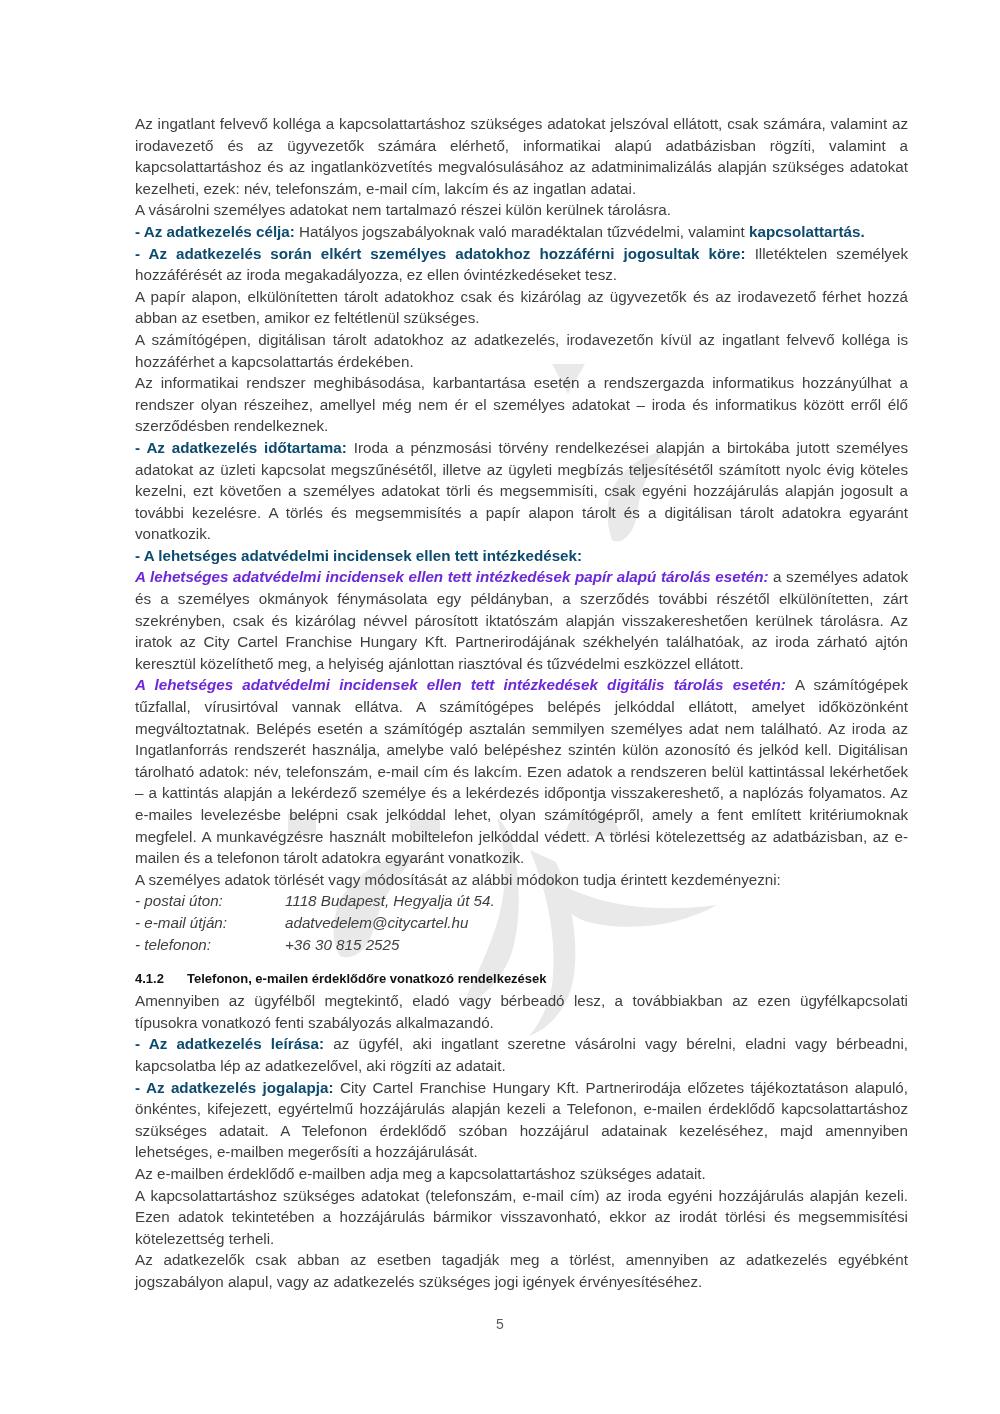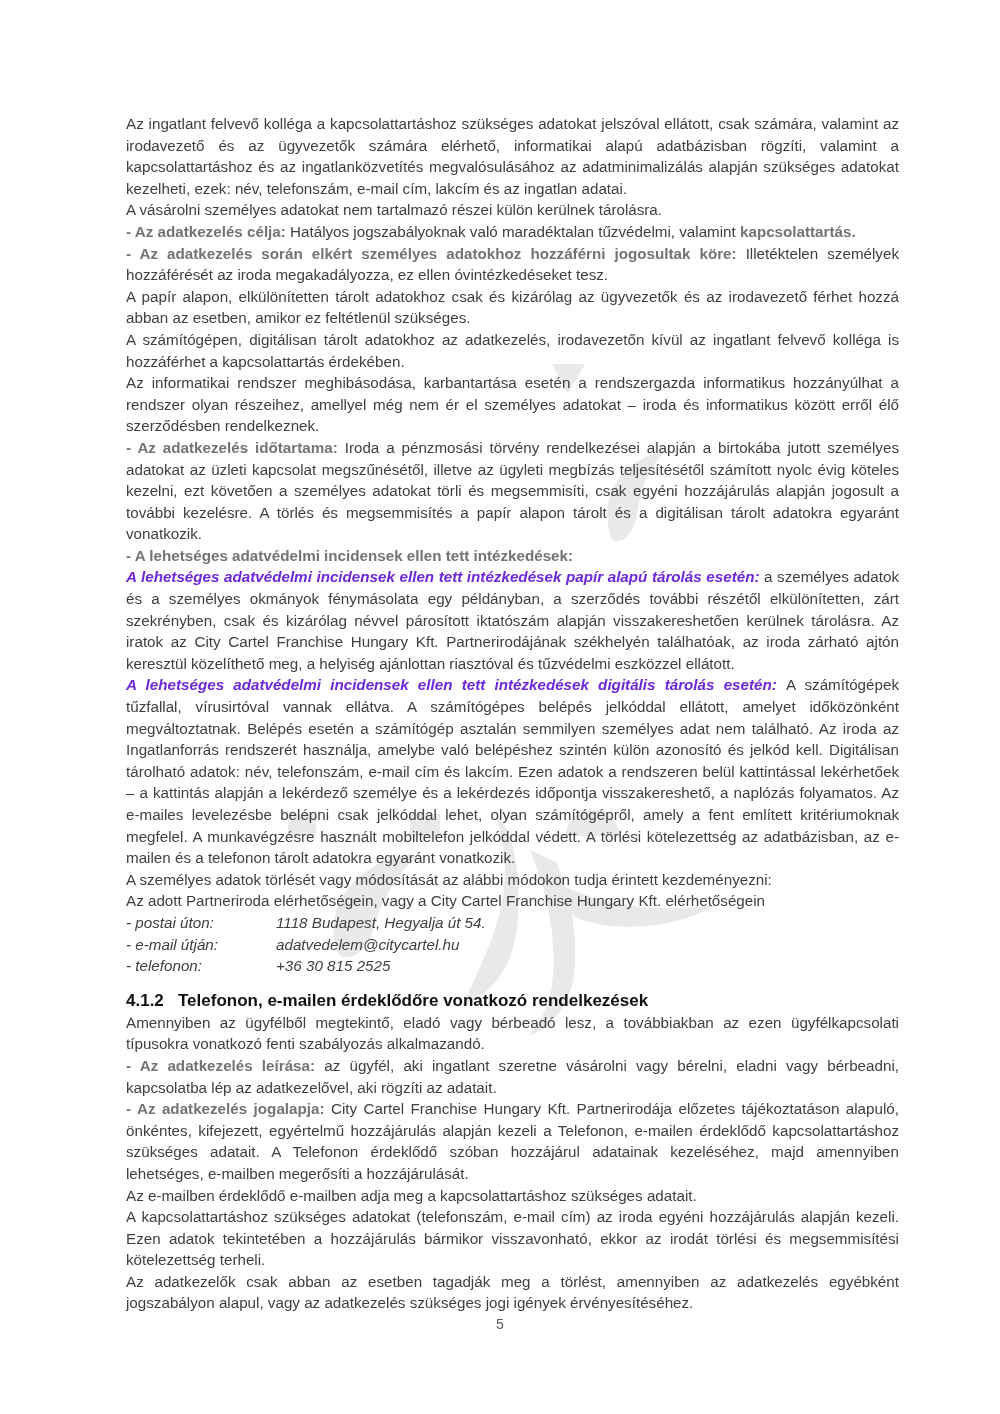--- a/index.html
+++ b/index.html
@@ -10,36 +10,36 @@
     background:#ffffff;
     font-family:"Liberation Sans", sans-serif;
     overflow:hidden;
   }
   .watermark {
     position:absolute; left:0; top:0; width:1000px; height:1414px;
     pointer-events:none;
   }
   .content {
     position:absolute;
-    left:126px; top:113px; width:773px;
+    left:135px; top:113px; width:773px;
     color:#3f3f3f;
     font-size:15.2px;
     line-height:21.6px;
     text-align:justify;
   }
   .content p { margin:0; }
   .seg-n { font-weight:normal; font-style:normal; }
-  .seg-b { font-weight:bold; color:#737373; }
+  .seg-b { font-weight:bold; color:#0c4a6e; }
   .seg-bi { font-weight:bold; font-style:italic; color:#6d28d9; }
   .contact-row { display:flex; text-align:left;font-style:italic; }
   .contact-label { width:150px; flex:0 0 150px; }
   .contact-value { flex:1; }
   .section-heading {
     margin-top:13px !important;
-    font-size:17px;
+    font-size:13px;
     font-weight:bold;
     color:#111111;
     line-height:22px;
     text-align:left;
   }
   .section-number { display:inline-block; min-width:52px; }
   .page-number {
     position:absolute; left:0; right:0; bottom:82px;
     text-align:center;
     font-size:14px; color:#5a5a5a;
@@ -72,21 +72,20 @@
         <p><span class="seg-b">- Az adatkezelés célja: </span><span class="seg-n">Hatályos jogszabályoknak való maradéktalan tűzvédelmi, valamint </span><span class="seg-b">kapcsolattartás.</span></p>
         <p><span class="seg-b">- Az adatkezelés során elkért személyes adatokhoz hozzáférni jogosultak köre: </span><span class="seg-n">Illetéktelen személyek hozzáférését az iroda megakadályozza, ez ellen óvintézkedéseket tesz.</span></p>
         <p><span class="seg-n">A papír alapon, elkülönítetten tárolt adatokhoz csak és kizárólag az ügyvezetők és az irodavezető férhet hozzá abban az esetben, amikor ez feltétlenül szükséges.</span></p>
         <p><span class="seg-n">A számítógépen, digitálisan tárolt adatokhoz az adatkezelés, irodavezetőn kívül az ingatlant felvevő kolléga is hozzáférhet a kapcsolattartás érdekében.</span></p>
         <p><span class="seg-n">Az informatikai rendszer meghibásodása, karbantartása esetén a rendszergazda informatikus hozzányúlhat a rendszer olyan részeihez, amellyel még nem ér el személyes adatokat – iroda és informatikus között erről élő szerződésben rendelkeznek.</span></p>
         <p><span class="seg-b">- Az adatkezelés időtartama: </span><span class="seg-n">Iroda a pénzmosási törvény rendelkezései alapján a birtokába jutott személyes adatokat az üzleti kapcsolat megszűnésétől, illetve az ügyleti megbízás teljesítésétől számított nyolc évig köteles kezelni, ezt követően a személyes adatokat törli és megsemmisíti, csak egyéni hozzájárulás alapján jogosult a további kezelésre. A törlés és megsemmisítés a papír alapon tárolt és a digitálisan tárolt adatokra egyaránt vonatkozik.</span></p>
         <p><span class="seg-b">- A lehetséges adatvédelmi incidensek ellen tett intézkedések:</span></p>
         <p><span class="seg-bi">A lehetséges adatvédelmi incidensek ellen tett intézkedések papír alapú tárolás esetén: </span><span class="seg-n">a személyes adatok és a személyes okmányok fénymásolata egy példányban, a szerződés további részétől elkülönítetten, zárt szekrényben, csak és kizárólag névvel párosított iktatószám alapján visszakereshetően kerülnek tárolásra. Az iratok az City Cartel Franchise Hungary Kft. Partnerirodájának székhelyén találhatóak, az iroda zárható ajtón keresztül közelíthető meg, a helyiség ajánlottan riasztóval és tűzvédelmi eszközzel ellátott.</span></p>
         <p><span class="seg-bi">A lehetséges adatvédelmi incidensek ellen tett intézkedések digitális tárolás esetén: </span><span class="seg-n">A számítógépek tűzfallal, vírusirtóval vannak ellátva. A számítógépes belépés jelkóddal ellátott, amelyet időközönként megváltoztatnak. Belépés esetén a számítógép asztalán semmilyen személyes adat nem található. Az iroda az Ingatlanforrás rendszerét használja, amelybe való belépéshez szintén külön azonosító és jelkód kell. Digitálisan tárolható adatok: név, telefonszám, e-mail cím és lakcím. Ezen adatok a rendszeren belül kattintással lekérhetőek – a kattintás alapján a lekérdező személye és a lekérdezés időpontja visszakereshető, a naplózás folyamatos. Az e-mailes levelezésbe belépni csak jelkóddal lehet, olyan számítógépről, amely a fent említett kritériumoknak megfelel. A munkavégzésre használt mobiltelefon jelkóddal védett. A törlési kötelezettség az adatbázisban, az e-mailen és a telefonon tárolt adatokra egyaránt vonatkozik.</span></p>
         <p><span class="seg-n">A személyes adatok törlését vagy módosítását az alábbi módokon tudja érintett kezdeményezni:</span></p>
-        <p><span class="seg-n">Az adott Partneriroda elérhetőségein, vagy a City Cartel Franchise Hungary Kft. elérhetőségein</span></p>
         <div class="contact-row">
           <span class="contact-label">- postai úton:</span>
           <span class="contact-value">1118 Budapest, Hegyalja út 54.</span>
         </div>
         <div class="contact-row">
           <span class="contact-label">- e-mail útján:</span>
           <span class="contact-value">adatvedelem@citycartel.hu</span>
         </div>
         <div class="contact-row">
           <span class="contact-label">- telefonon:</span>

